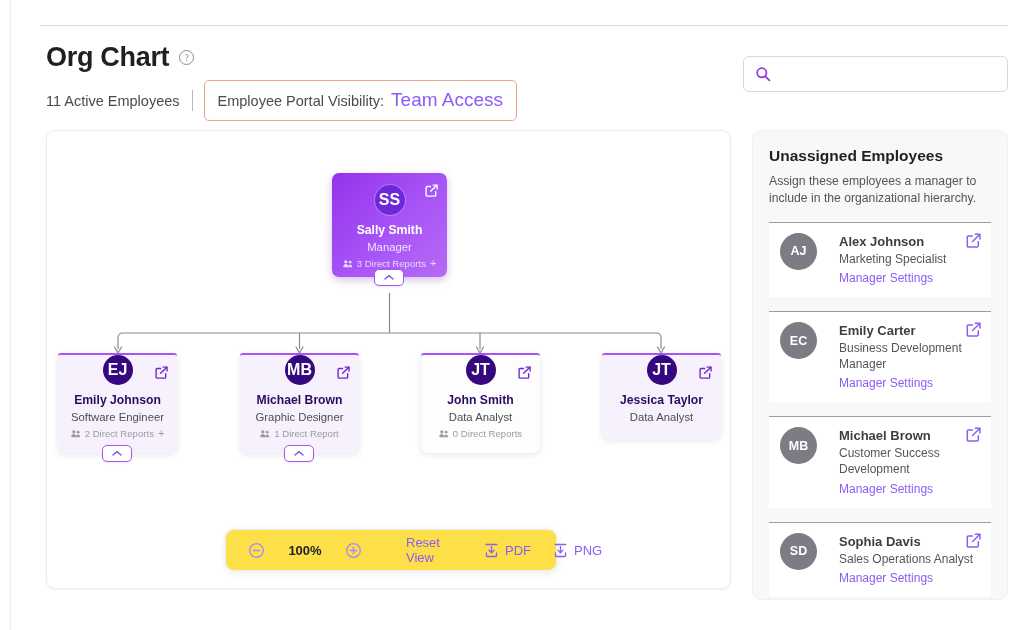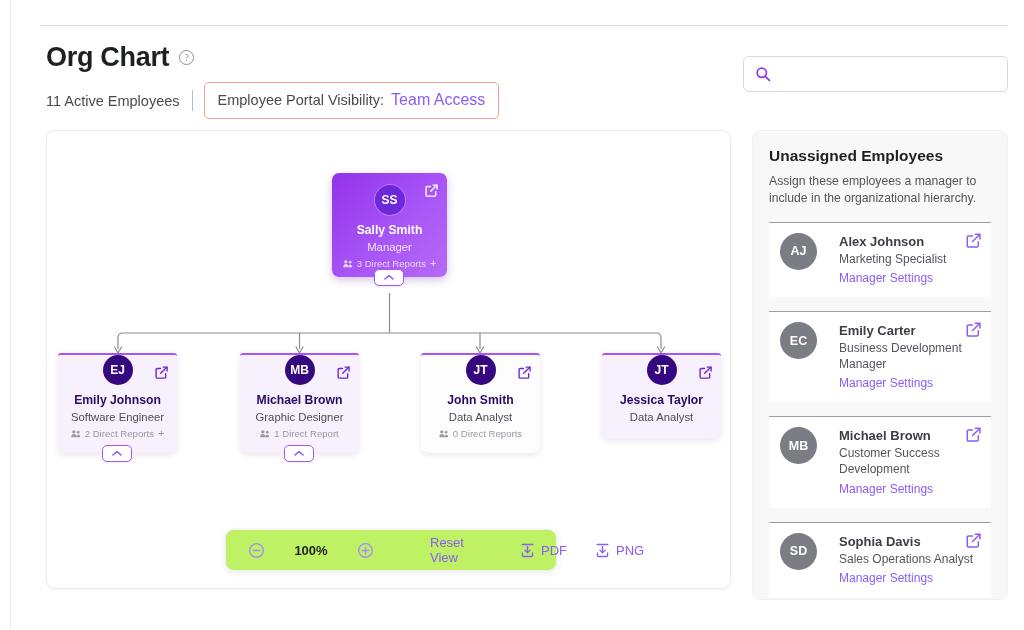--- a/index.html
+++ b/index.html
@@ -23,21 +23,21 @@
       display:flex; align-items:center; justify-content:center; font-size:10px; color:#8d8d96;
       font-family:"Liberation Serif", serif; line-height:1; }
   .sub-row { display: flex; align-items: center; margin-top: 10px; height: 35px; }
   .active-count { font-size: 14.5px; color: #494a50; }
   .vert-sep { width: 1px; height: 21px; background: #b9b9c0; margin: 0 11px 0 12px; }
   .visibility-pill {
     border: 1.5px solid #efa18d; border-radius: 5px; background: #fff;
     padding: 8px 13px 9px 13px; display: flex; align-items: baseline; gap: 7px;
   }
   .vis-label { font-size: 14.5px; color: #494a50; }
-  .vis-value { font-size: 16px; color: #8b5cf6; }
+  .vis-value { font-size: 19px; color: #8b5cf6; }
 
   
   .search-box {
     position: absolute; left: 743px; top: 56px; width: 265px; height: 36px;
     border: 1px solid #d8d8de; border-radius: 6px; background: #fff;
     display: flex; align-items: center; padding: 0 11px;
   }
   .search-input { flex: 1; border: none; outline: none; font-size: 14.5px;
     color: #44454b; font-family: "Liberation Sans", sans-serif; background: transparent; }
   .search-input::placeholder { color: #85868d; }
@@ -60,21 +60,21 @@
     box-shadow: 0 3px 8px rgba(100,40,170,.28);
     display: flex; flex-direction: column; align-items: center; padding-top: 12px;
   }
   .node-child {
     width: 119px; border-top: 2.5px solid #a855f7; border-radius: 3px 3px 7px 7px;
     box-shadow: 0 2px 6px rgba(25,25,40,.10);
     display: flex; flex-direction: column; align-items: center; 
   }
   .avatar {
     width: 30px; height: 30px; border-radius: 50%; display: flex;
-    align-items: center; justify-content: center; font-size: 12px; font-weight: bold;
+    align-items: center; justify-content: center; font-size: 16px; font-weight: bold;
   }
   .avatar-root { background: #6d28d9; color: #fff; box-shadow: 0 0 0 1px rgba(255,255,255,.25); }
   .avatar-child { background: #36087f; color: #fff; }
   .node-name { font-size: 12.2px; font-weight: bold; margin-top: 8px; }
   .node-role { font-size: 11.3px; margin-top: 4px; }
   .node-reports { font-size: 9.6px; margin-top: 5px; display: flex; align-items: center; gap: 4px; }
   .root-name { color: #fff; }
   .root-role { color: #f0e3ff; }
   .root-reports { color: #e8d6ff; }
   .child-name { color: #2b0a63; }
@@ -86,23 +86,23 @@
     border: 1.3px solid #a855f7; border-radius: 5px;
     display: flex; align-items: center; justify-content: center;
     box-shadow: 0 1px 2px rgba(0,0,0,.08);
   }
   .chev { display: block; }
   .plus-mini { font-size: 11px; line-height: 1; }
 
   
   .toolbar {
     position: absolute; left: 178px; top: 398px; width: 332px; height: 42px;
-    background: #bef264; border: 1px solid #eeeef0; border-radius: 9px;
+    background: #fde047; border: 1px solid #eeeef0; border-radius: 9px;
     box-shadow: 0 2px 7px rgba(20,20,35,.09);
-    display: flex; align-items: center; padding: 0 22px; gap: 28px;
+    display: flex; align-items: center; padding: 0 22px; gap: 22px;
   }
   .zoom-circ { color: #a78bfa; display: flex; cursor: pointer; }
   .zoom-val { font-size: 13px; color: #1f2024; font-weight: bold; min-width: 36px; text-align: center; }
   .tool-link { font-size: 13px; color: #8b5cf6; cursor: pointer; }
   .tool-gap { width: 16px; }
   .tool-btn { display: flex; gap: 6px; color: #8b5cf6; font-size: 13px; cursor: pointer; }
 
   
   .sidebar {
     position: absolute; left: 752px; top: 130px; width: 256px; height: 470px;

